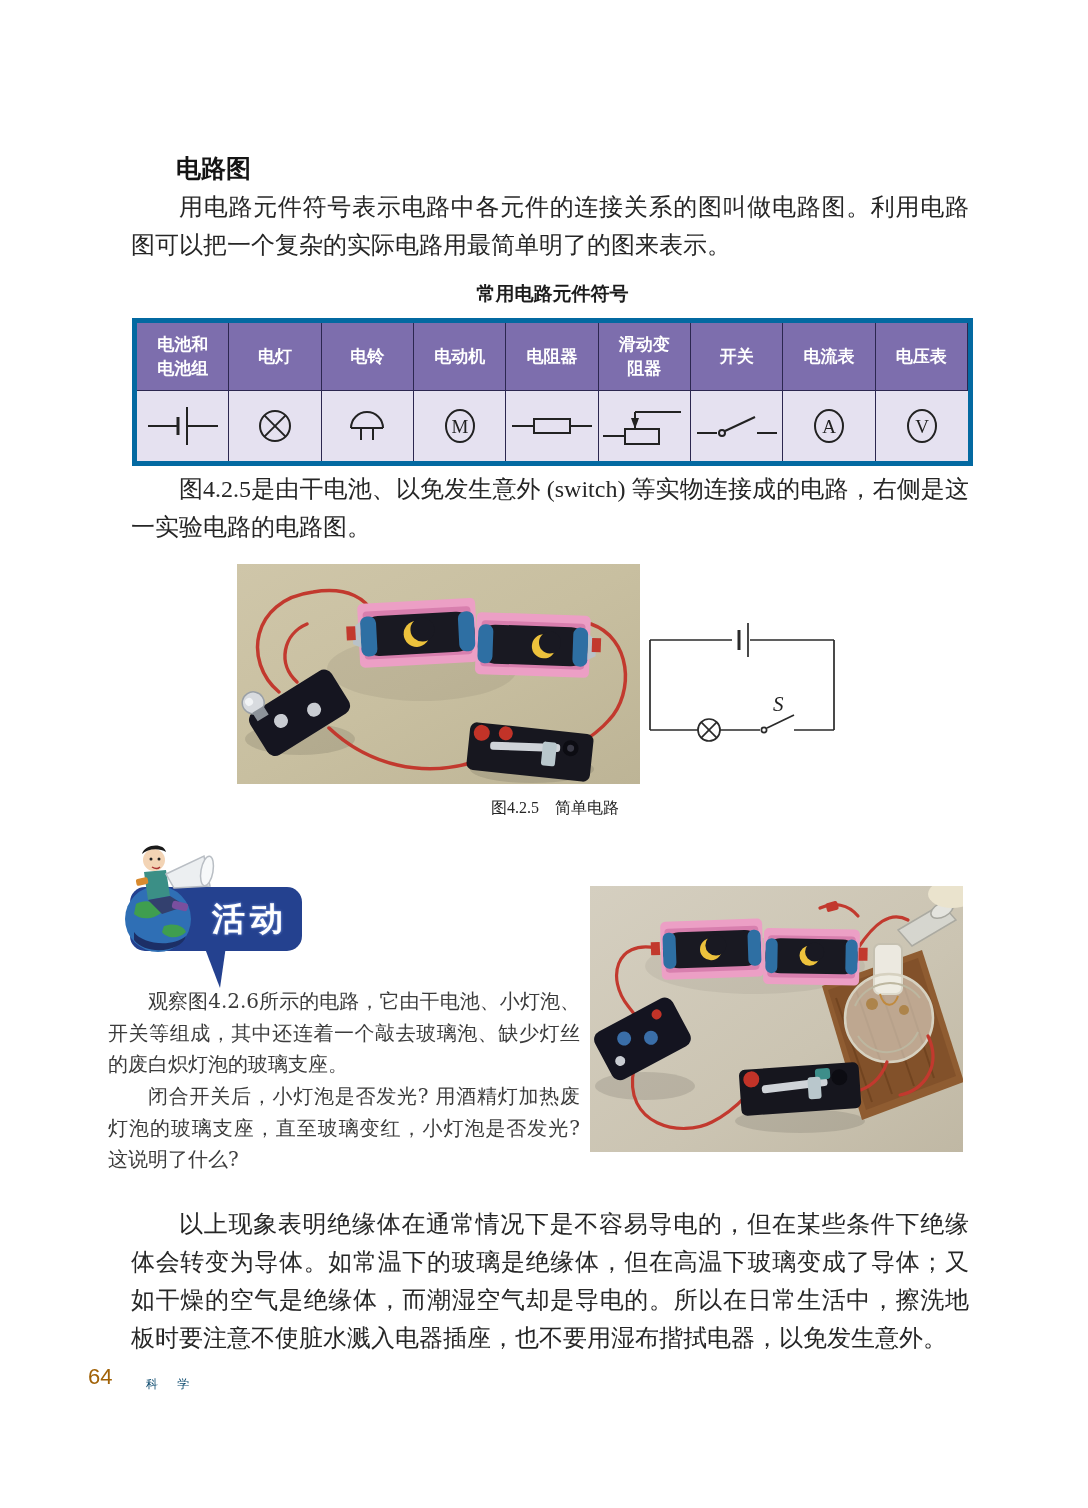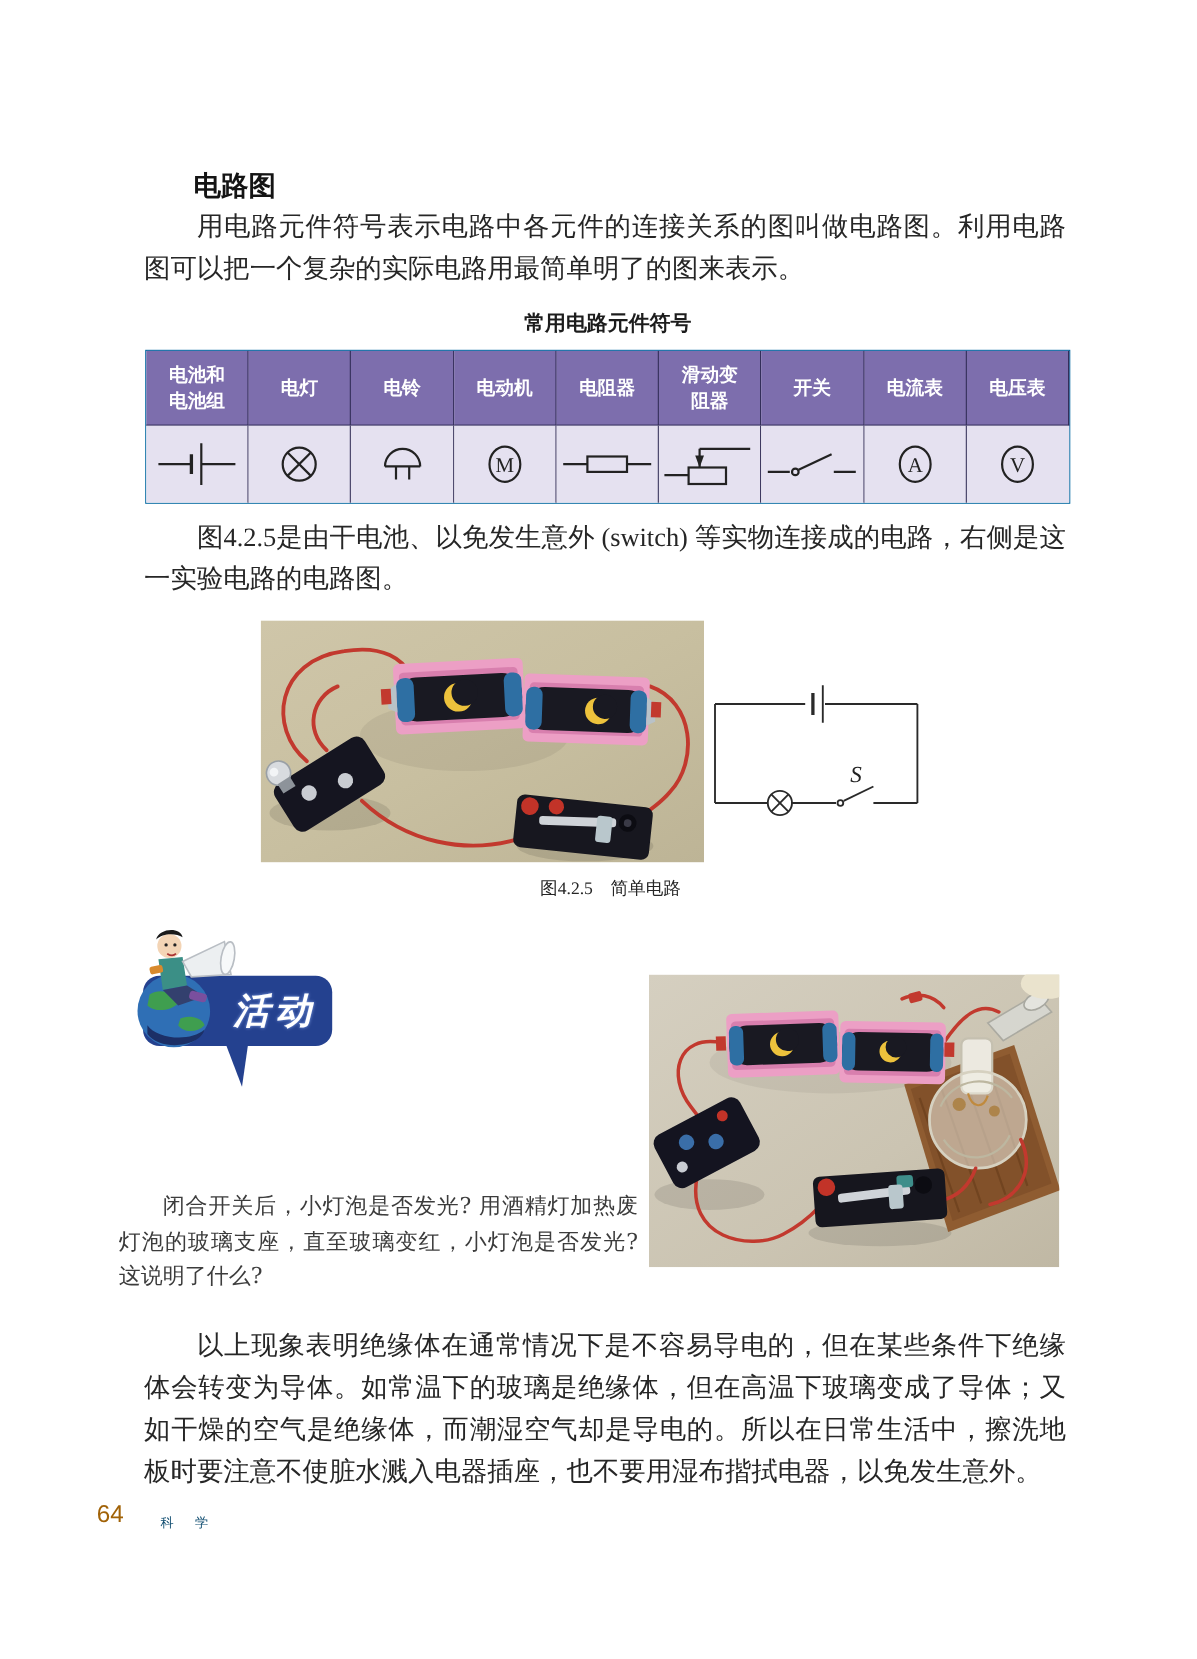--- a/index.html
+++ b/index.html
@@ -19,21 +19,21 @@
   .para{
     font-size:24px;line-height:38px;text-align:justify;
     text-indent:2em;color:#262626;
   }
   .table-title{
     font-family:"Liberation Sans", sans-serif;
     font-weight:bold;font-size:19px;color:#1c1c1c;text-align:center;
   }
   .symbol-table{
     display:grid;grid-template-columns:repeat(9,1fr);
-    border:1px solid #0369a1;box-sizing:border-box;
+    border:5px solid #0369a1;box-sizing:border-box;
   }
   .th{
     background:#7d6ead;color:#ffffff;
     font-family:"Liberation Sans", sans-serif;font-weight:bold;
     font-size:17px;line-height:24px;text-align:center;
     display:flex;align-items:center;justify-content:center;
     height:67px;border-right:1.5px solid #2c2750;
     border-bottom:1.5px solid #2c2750;white-space:pre-line;
   }
   .td{
@@ -267,22 +267,23 @@
         <path d="M40,27 C43,29 46,29 48,27" stroke="#a33" stroke-width="1.5" fill="none"></path>
         <path d="M32,32 L54,30 L58,56 L36,60 Z" fill="#3b8f86"></path>
         <path d="M36,60 L58,56 L74,66 L50,74 Z" fill="#33406e"></path>
         <rect x="60" y="62" width="16" height="8" rx="3" fill="#7a4f9e" transform="rotate(14 68 66)"></rect>
         <rect x="24" y="38" width="12" height="7" rx="2" fill="#d88a2e" transform="rotate(-12 30 41)"></rect>
         <polygon points="54,34 92,16 98,46 62,48" fill="#eceff1" stroke="#b9bec4" stroke-width="1.5"></polygon>
         <ellipse cx="95" cy="31" rx="6" ry="15" fill="#f7f9fa" stroke="#b9bec4" stroke-width="1.5" transform="rotate(10 95 31)"></ellipse>
       </g>
     </svg>
   </div>
-  <div class="abs badge-label" style="left:196px;top:897px;width:108px;font-style:italic;">活动</div>
-
+  <div class="abs badge-label" style="left:196px;top:897px;width:108px;">活动</div>
+
+  <div class="abs activity-para" style="left:108px;top:986px;width:472px;">观察图4.2.6所示的电路，它由干电池、小灯泡、开关等组成，其中还连着一个敲去玻璃泡、缺少灯丝的废白炽灯泡的玻璃支座。</div>
   <div class="abs activity-para" style="left:108px;top:1081px;width:472px;">闭合开关后，小灯泡是否发光? 用酒精灯加热废灯泡的玻璃支座，直至玻璃变红，小灯泡是否发光? 这说明了什么?</div>
 
   <div class="abs" style="left:590px;top:886px;">
     <svg width="373" height="266" viewBox="0 0 373 266">
       <defs>
         <linearGradient id="tan2" x1="0" y1="0" x2="1" y2="1">
           <stop offset="0" stop-color="#d5cfc0"></stop>
             <stop offset="0.6" stop-color="#cbc4b2"></stop>
             <stop offset="1" stop-color="#c0b8a4"></stop>
         </linearGradient>

